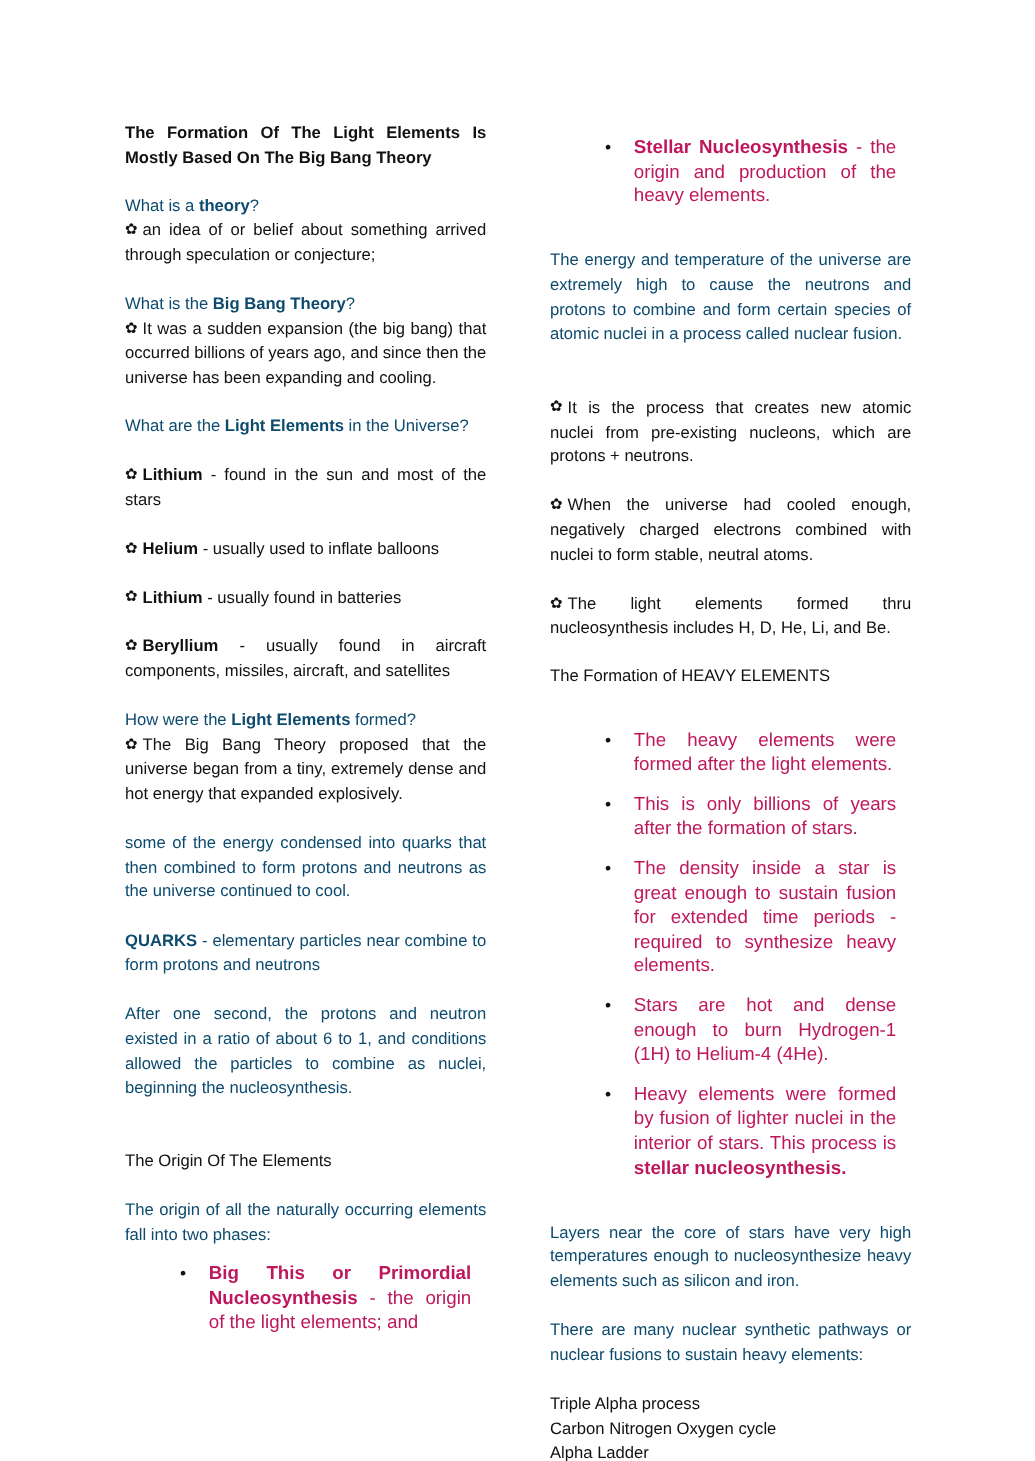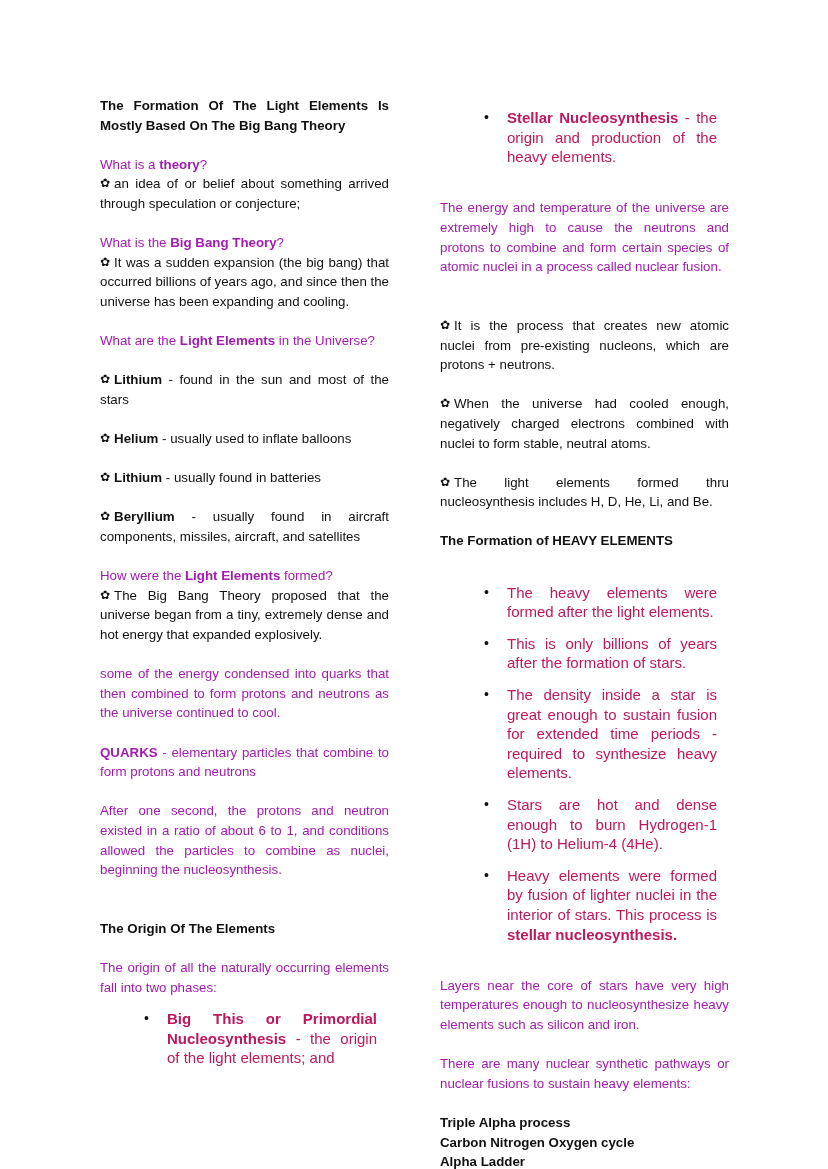--- a/index.html
+++ b/index.html
@@ -37,21 +37,21 @@
     flex: 0 0 289px;
   }
 
   
   .p {
     margin: 0;
     font-size: 13.3px;
     line-height: 19.6px;
     text-align: justify;
     text-justify: inter-word;
-    color: #a21caf;
+    color: #0c4a6e;
   }
   .p.lead {
     text-align: left;
   }
   .gap { height: 19.6px; }
   .gap-lg { height: 39px; }
 
   .title {
     margin: 0;
     font-size: 13.3px;
@@ -67,21 +67,21 @@
     font-size: 13.3px;
     line-height: 19.6px;
     font-weight: bold;
     color: #111111;
   }
 
   .plain-heading {
     margin: 0;
     font-size: 13.3px;
     line-height: 19.6px;
-    font-weight: bold;
+    font-weight: normal;
     color: #111111;
   }
 
   b, .b { font-weight: bold; }
 
   
   .flower-item {
     margin: 0;
     font-size: 13.3px;
     line-height: 19.6px;
@@ -173,21 +173,21 @@
       <p class="p lead"><span>How were the </span><b>Light Elements</b><span> formed?</span></p>
 
       <p class="flower-item justify-last-left"><span class="flower">✿</span><span>The Big Bang Theory proposed that the universe began from a tiny, extremely dense and hot energy that expanded explosively.</span></p>
 
       <div class="gap"></div>
 
       <p class="p justify-last-left">some of the energy condensed into quarks that then combined to form protons and neutrons as the universe continued to cool.</p>
 
       <div class="gap"></div>
 
-      <p class="p justify-last-left"><b>QUARKS</b><span> - elementary particles that combine to form protons and neutrons</span></p>
+      <p class="p justify-last-left"><b>QUARKS</b><span> - elementary particles near combine to form protons and neutrons</span></p>
 
       <div class="gap"></div>
 
       <p class="p justify-last-left">After one second, the protons and neutron existed in a ratio of about 6 to 1, and conditions allowed the particles to combine as nuclei, beginning the nucleosynthesis.</p>
 
       <div class="gap-lg"></div>
 
       <p class="plain-heading">The Origin Of The Elements</p>
 
       <div class="gap"></div>

